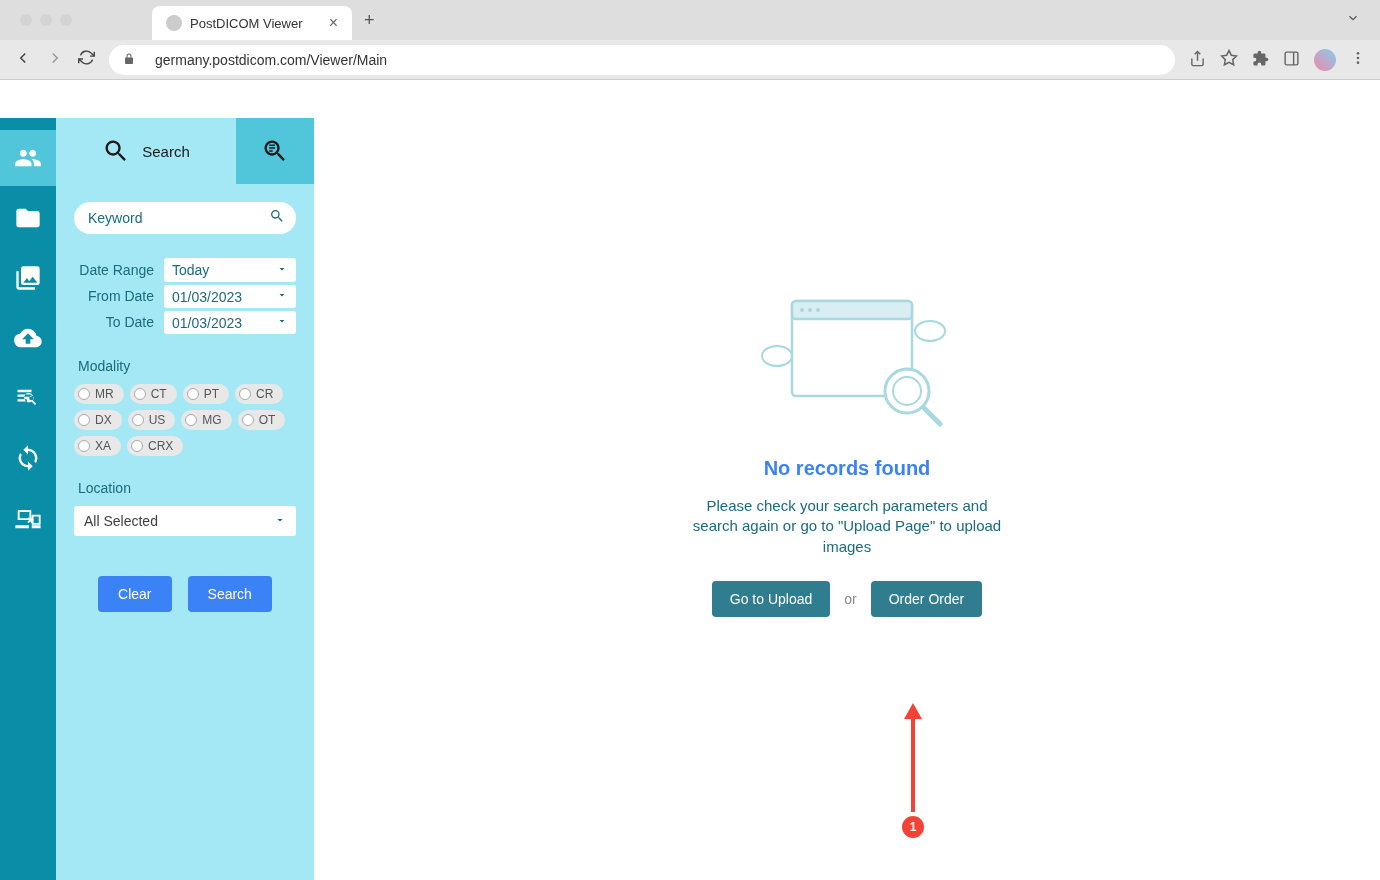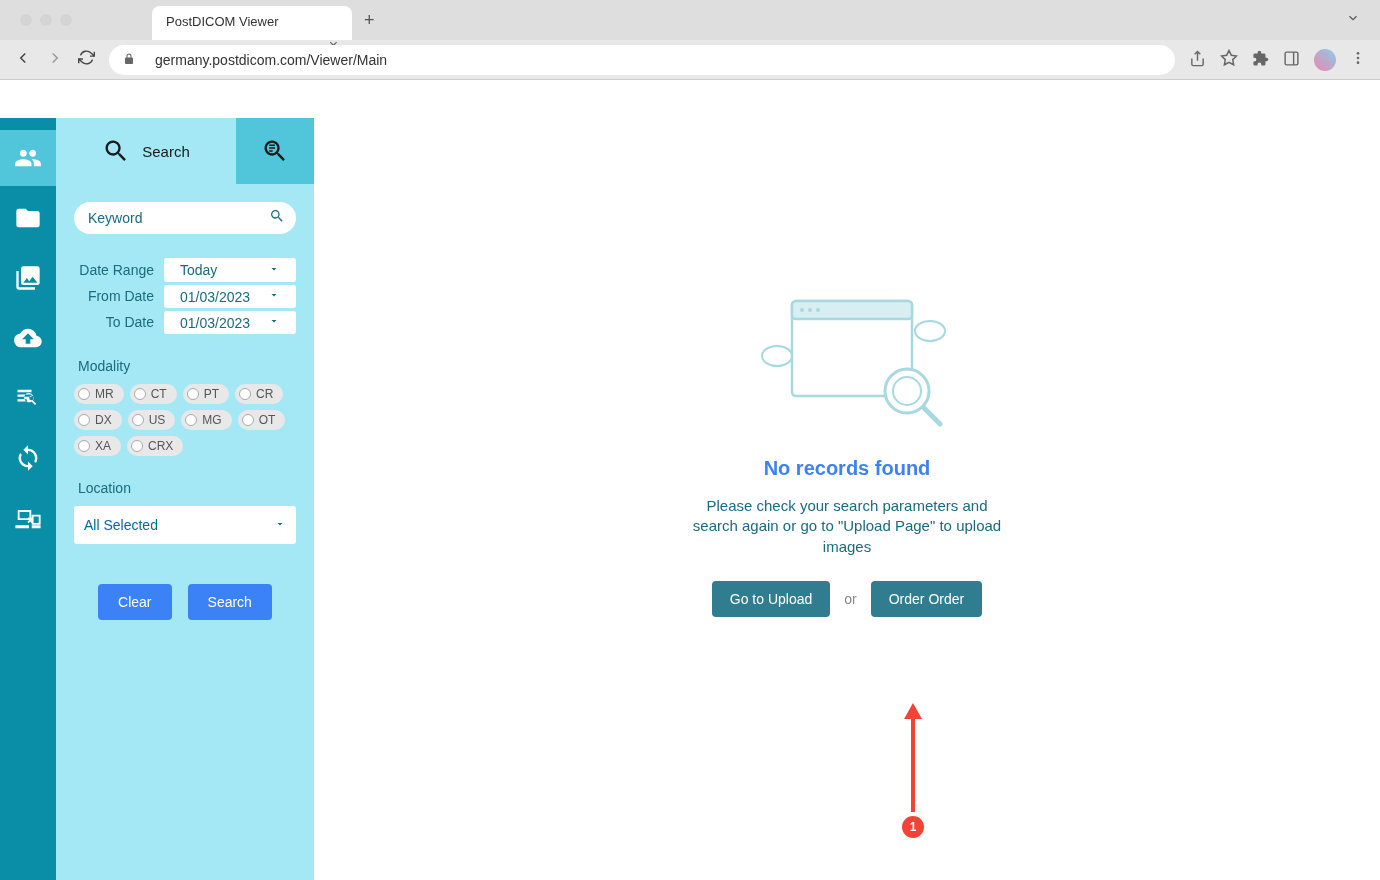--- a/index.html
+++ b/index.html
@@ -3,21 +3,21 @@
   <meta charset="utf-8">
   <style>
     * { margin: 0; padding: 0; box-sizing: border-box; font-family: -apple-system, BlinkMacSystemFont, "Segoe UI", Arial, sans-serif; }
     body { width: 1380px; height: 880px; background: #fff; overflow: hidden; position: relative; }
     
     
     .browser-chrome { height: 80px; background: #e8e8e8; border-bottom: 1px solid #ccc; }
     .tab-bar { height: 40px; display: flex; align-items: center; padding-left: 10px; background: #dedede; }
     .traffic-lights { display: flex; gap: 8px; padding: 0 10px; }
     .traffic-light { width: 12px; height: 12px; border-radius: 50%; background: #d4d4d4; }
-    .browser-tab { background: #fff; height: 34px; margin-top: 6px; border-radius: 8px 8px 0 0; padding: 0 14px; display: flex; gap: 8px; font-size: 13px; color: #333; margin-left: 70px; min-width: 200px; flex-direction: column; }
+    .browser-tab { background: #fff; height: 34px; margin-top: 6px; border-radius: 8px 8px 0 0; padding: 0 14px; display: flex; align-items: center; gap: 8px; font-size: 13px; color: #333; margin-left: 70px; min-width: 200px; }
     .tab-favicon { width: 16px; height: 16px; border-radius: 50%; background: #ccc; }
     .tab-close { margin-left: auto; font-size: 16px; color: #666; cursor: pointer; }
     .new-tab { margin-left: 12px; font-size: 18px; color: #555; cursor: pointer; }
     .tab-chevron { margin-left: auto; margin-right: 20px; color: #555; }
     
     .url-bar { height: 40px; display: flex; align-items: center; padding: 0 14px; gap: 14px; }
     .nav-btn { color: #888; font-size: 18px; cursor: pointer; }
     .nav-btn.enabled { color: #444; }
     .url-field { flex: 1; background: #fff; border-radius: 20px; height: 30px; display: flex; align-items: center; padding: 0 14px; gap: 20px; font-size: 14px; color: #333; }
     .lock-icon { font-size: 12px; color: #666; }
@@ -52,30 +52,30 @@
     .panel-tab-label { font-size: 15px; color: #1a1a1a; }
     
     .panel-body { padding: 18px; }
     .keyword-field { background: #fff; border-radius: 20px; height: 32px; display: flex; align-items: center; padding: 0 14px; margin-bottom: 24px; }
     .keyword-input { border: none; outline: none; flex: 1; font-size: 14px; color: #1a6b7d; background: transparent; }
     .keyword-input::placeholder { color: #1a6b7d; }
     .keyword-search-btn { color: #1a6b7d; }
     
     .form-row { display: flex; align-items: center; margin-bottom: 2px; }
     .form-label { width: 90px; text-align: right; padding-right: 10px; font-size: 14px; color: #1a6b7d; }
-    .form-select { flex: 1; background: #fff; border: none; height: 24px; display: flex; align-items: center; padding: 0 16px; font-size: 14px; color: #1a6b7d; position: relative; cursor: pointer; border-radius: 3px; }
+    .form-select { flex: 1; background: #fff; border: none; height: 24px; display: flex; align-items: center; padding: 0 8px; font-size: 14px; color: #1a6b7d; position: relative; cursor: pointer; border-radius: 3px; }
     .form-select .chev { margin-left: auto; color: #1a6b7d; font-size: 12px; }
     .form-row + .form-row .form-select { border-top: 1px solid #a4e8f5; }
     
     .section-label { font-size: 14px; color: #1a6b7d; margin: 24px 0 10px 4px; font-weight: 500; }
     .modality-grid { display: flex; flex-wrap: wrap; gap: 6px; }
     .modality-chip { background: #e8e8e8; border-radius: 12px; padding: 3px 10px 3px 4px; display: flex; align-items: center; gap: 5px; font-size: 12px; color: #555; cursor: pointer; }
     .modality-radio { width: 12px; height: 12px; border: 1.5px solid #aaa; border-radius: 50%; background: #fff; }
     
-    .location-select { background: #fff; height: 38px; display: flex; align-items: center; padding: 0 10px; font-size: 14px; color: #0369a1; cursor: pointer; margin-top: 2px; border-radius: 3px; justify-content: flex-end; }
+    .location-select { background: #fff; height: 30px; display: flex; align-items: center; padding: 0 10px; font-size: 14px; color: #404040; cursor: pointer; margin-top: 2px; border-radius: 3px; justify-content: flex-end; }
     .location-select .chev { margin-left: auto; }
     
     .panel-buttons { display: flex; gap: 16px; justify-content: center; margin-top: 40px; }
     .panel-btn { background: #3b82f6; color: #fff; border: none; border-radius: 4px; padding: 10px 20px; font-size: 14px; font-weight: 500; cursor: pointer; }
     
     
     .main-content { position: absolute; left: 314px; top: 38px; right: 0; bottom: 0; background: #fff; display: flex; flex-direction: column; align-items: center; justify-content: center; padding-bottom: 100px; }
     .empty-illustration { width: 210px; height: 150px; margin-bottom: 26px; }
     .empty-title { font-size: 20px; font-weight: 600; color: #3b82f6; margin-bottom: 16px; }
     .empty-text { font-size: 15px; color: #1a6b7d; text-align: center; line-height: 1.35; max-width: 310px; margin-bottom: 24px; }

